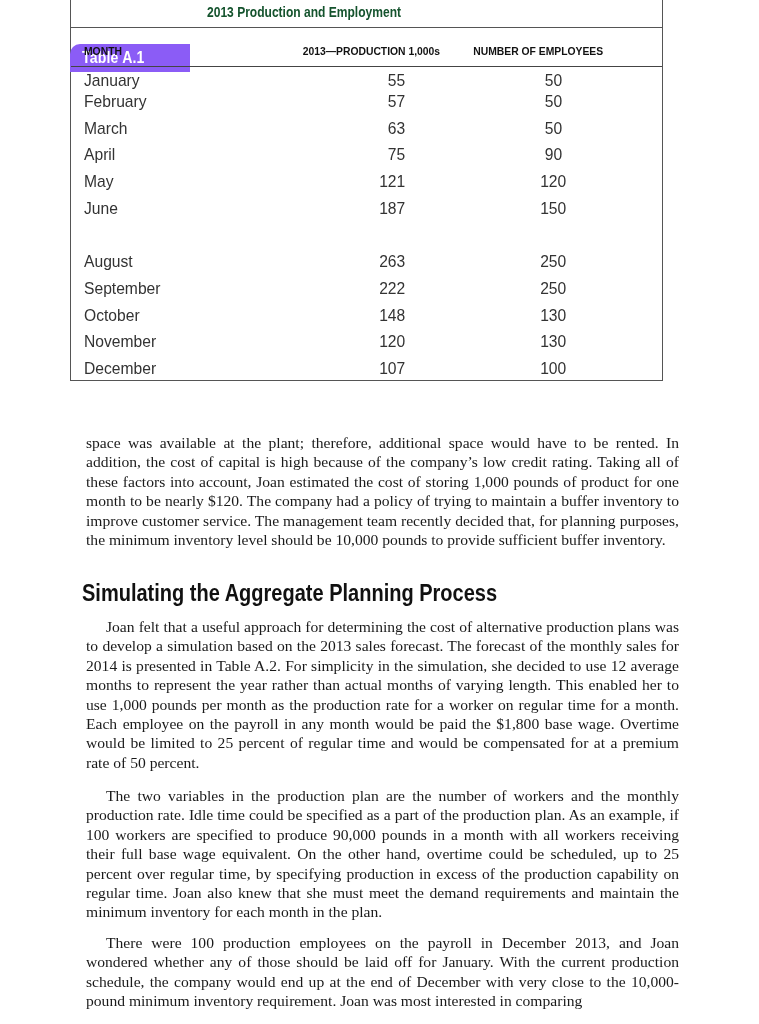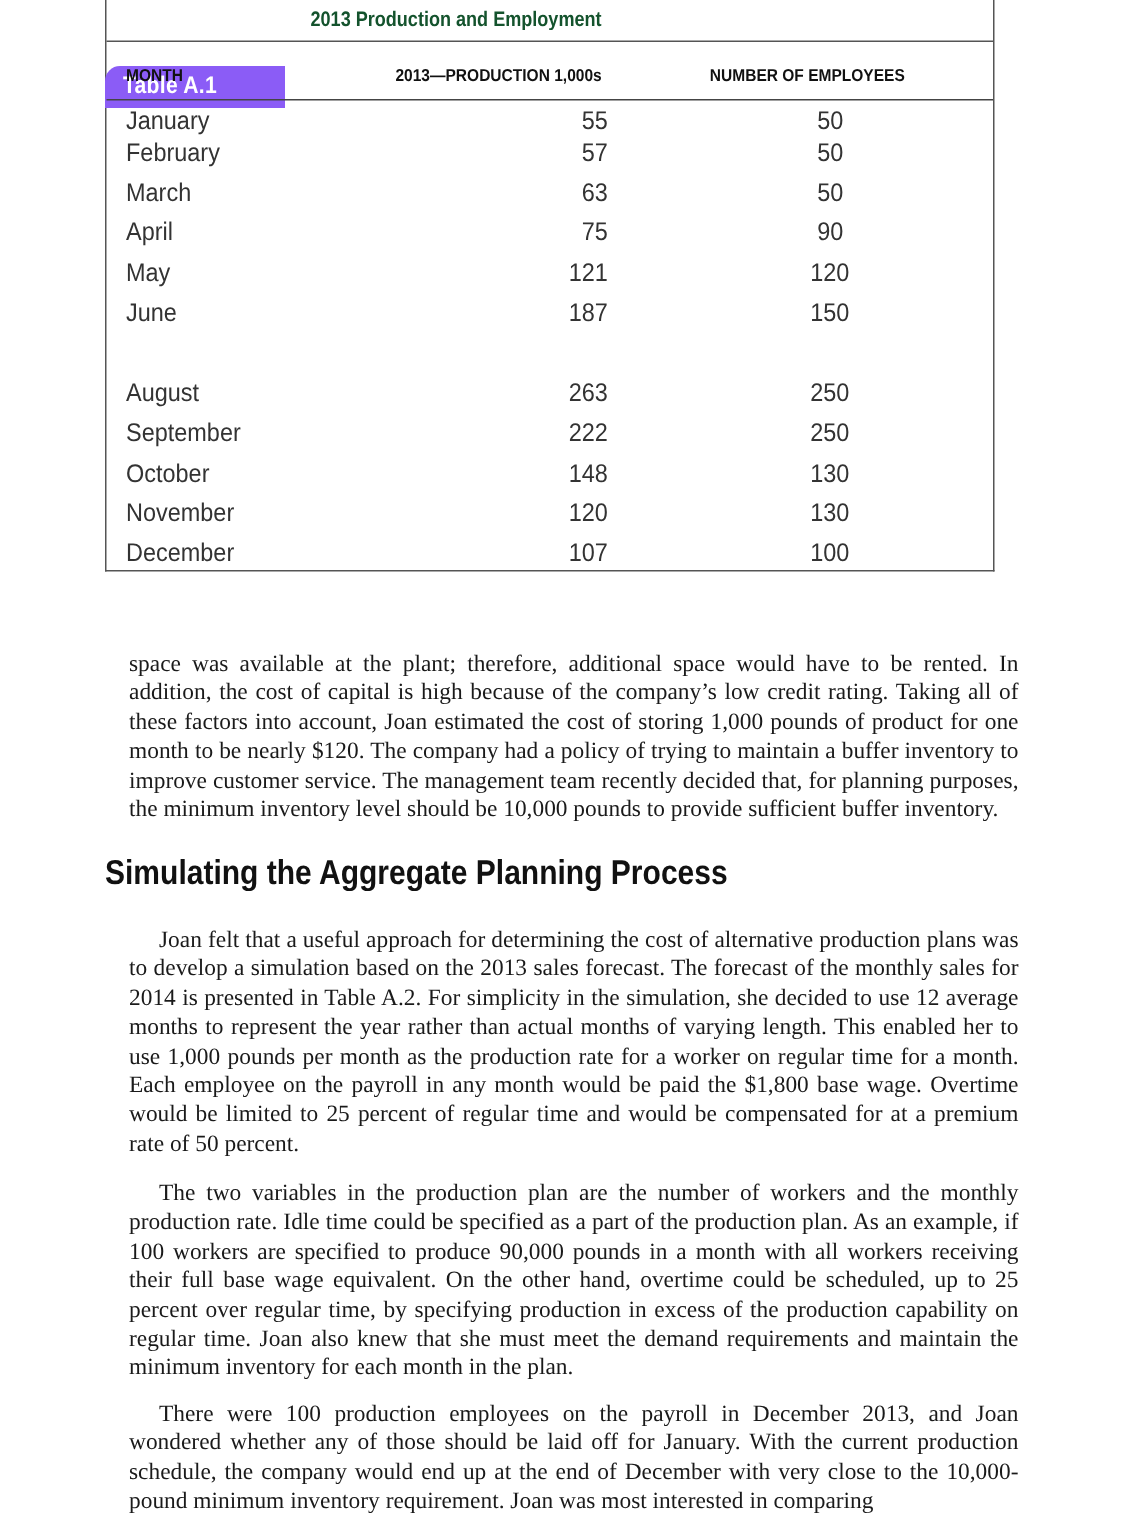--- a/index.html
+++ b/index.html
@@ -28,42 +28,42 @@
   .header-topline { position: absolute; left: 0; right: 0; top: 27px; height: 1px; background: #555; }
 
   .col-header {
     position: absolute; top: 45px;
     font-family: "Liberation Sans", sans-serif; font-weight: bold; font-size: 11.5px; color: #111;
     white-space: nowrap;
   }
   .col-header span { display: inline-block; transform: scaleX(0.9); }
   .ch-month { left: 13px; }
   .ch-month span { transform-origin: left center; }
-  .ch-prod { left: 185px; width: 230px; text-align: left; }
+  .ch-prod { left: 185px; width: 230px; text-align: center; }
   .ch-emp { left: 395px; width: 210px; text-align: left; }
   .header-rule { position: absolute; left: 0; right: 0; top: 66px; height: 1px; background: #444; }
 
   .row { position: absolute; left: 0; right: 0; height: 18px; font-family: "Liberation Sans", sans-serif; font-size: 17px; color: #333; }
   .row .c-month { position: absolute; left: 13px; }
   .row .c-prod { position: absolute; left: 255px; width: 80px; text-align: right; }
   .row .c-emp { position: absolute; left: 442px; width: 80px; text-align: center; }
   .row span { display: inline-block; transform: scaleX(0.92); }
   .row .c-month span { transform-origin: left center; }
 
   
   .body-text {
     position: absolute; left: 70px; width: 593px;
     font-family: "Liberation Serif", serif; font-size: 15.6px; line-height: 19.4px; color: #1a1a1a;
     text-align: justify; margin: 16px;
   }
   .indent { text-indent: 20px; }
   .heading {
     position: absolute; left: 70px; top: 568px;
     font-family: "Liberation Sans", sans-serif; font-weight: bold; font-size: 23px; color: #111;
-    white-space: nowrap; margin: 0;
+    white-space: nowrap; margin: 12px;
   }
   .heading span { display: inline-block; transform: scaleX(0.87); transform-origin: left center; }
 </style>
 </head>
 <body>
 
 <div class="page">
 
   <div class="table-box">
     <div class="table-tab">

